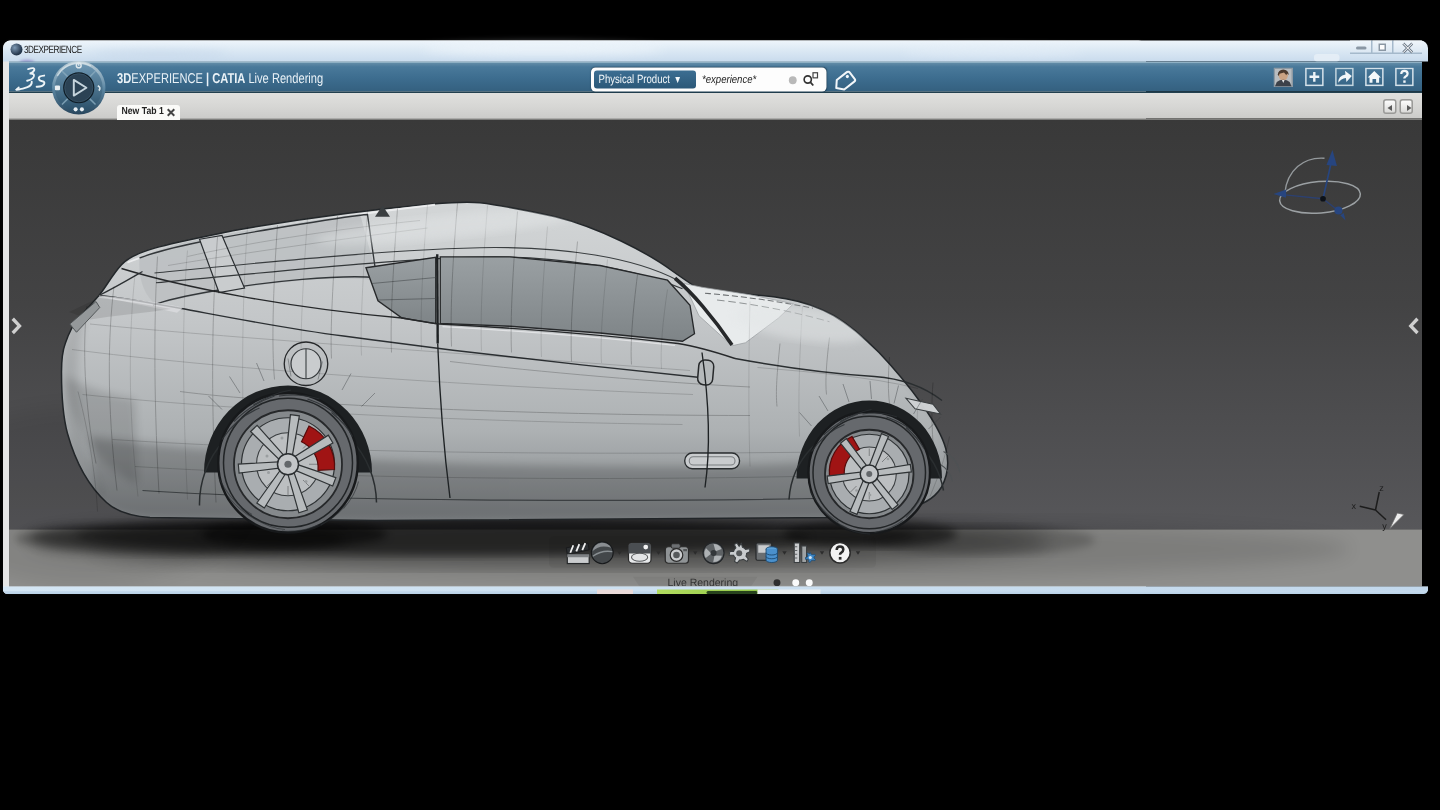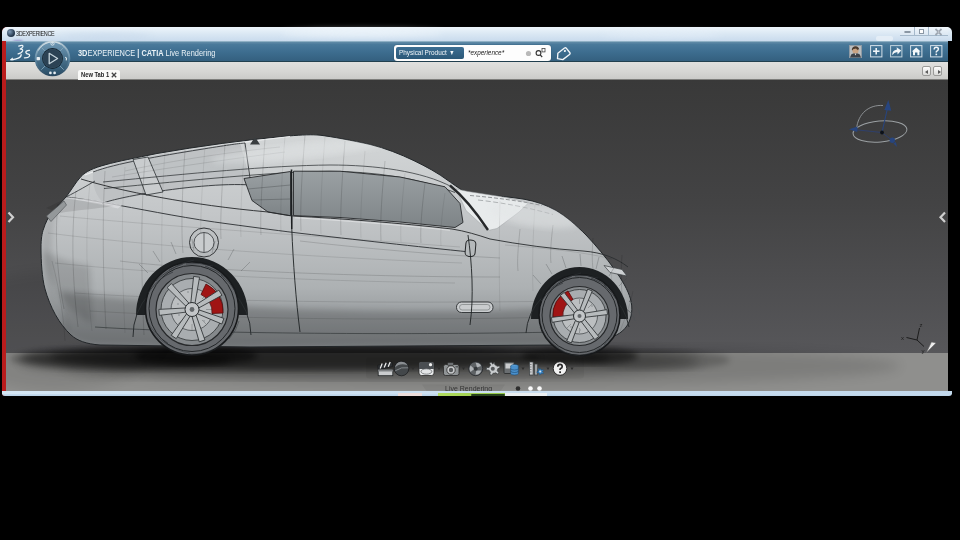--- a/index.html
+++ b/index.html
@@ -1,18 +1,18 @@
 <!DOCTYPE html>
 <html><head>
 <meta charset="utf-8">
 <style>
   html,body{margin:0;padding:0;background:#000;width:960px;height:540px;overflow:hidden;}
   *{box-sizing:border-box;}
   body{font-family:"Liberation Sans",sans-serif;position:relative;}
-  #win{position:absolute;left:2px;top:26.5px;width:762px;height:369.5px;background:#b91c1c;border-radius:5px 5px 3px 3px;box-shadow:0 0 2px #0a0a0a;}
+  #win{position:absolute;left:2px;top:26.5px;width:762px;height:369.5px;background:#e5e5e5;border-radius:5px 5px 3px 3px;box-shadow:0 0 2px #0a0a0a;}
   #titlebar{position:absolute;left:0;top:0;width:950px;height:14px;border-radius:5px 5px 0 0;background:linear-gradient(180deg,#eef5fb 0%,#dcE9f4 45%,#c9dbed 100%);}
   #appico{position:absolute;left:5px;top:2.5px;width:8px;height:8px;border-radius:50%;background:radial-gradient(circle at 35% 35%,#7e9ab5 0%,#2c3f55 60%,#101c28 100%);}
   #apptitle{position:absolute;left:14px;top:3px;font-size:7px;color:#1a1a1a;letter-spacing:-0.4px;transform:scaleX(0.78);transform-origin:0 0;white-space:nowrap;}
   .smudge{position:absolute;border-radius:50%;}
   
   #winbtns{position:absolute;right:4px;top:0.5px;height:10px;display:flex;}
   .wbtn{position:relative;width:14px;height:9px;border-left:1px solid #a5b9cb;border-bottom:1px solid #a5b9cb;background:linear-gradient(180deg,#f0f6fb,#dbe7f2);color:#5a6a78;font-size:5.5px;line-height:8px;text-align:center;}
   
   #bluebar{position:absolute;left:4px;top:14px;width:942px;height:21.5px;background:linear-gradient(180deg,#6b92ac 0%,#49799a 18%,#3d6d8f 55%,#34607f 100%);box-shadow:inset 0 1px 0 #8fb0c4;border-bottom:1px solid #22404f;}
   #maintitle{position:absolute;left:72px;top:6.5px;color:#eaf2f7;font-size:9.5px;white-space:nowrap;transform:scaleX(0.78);transform-origin:0 0;}

